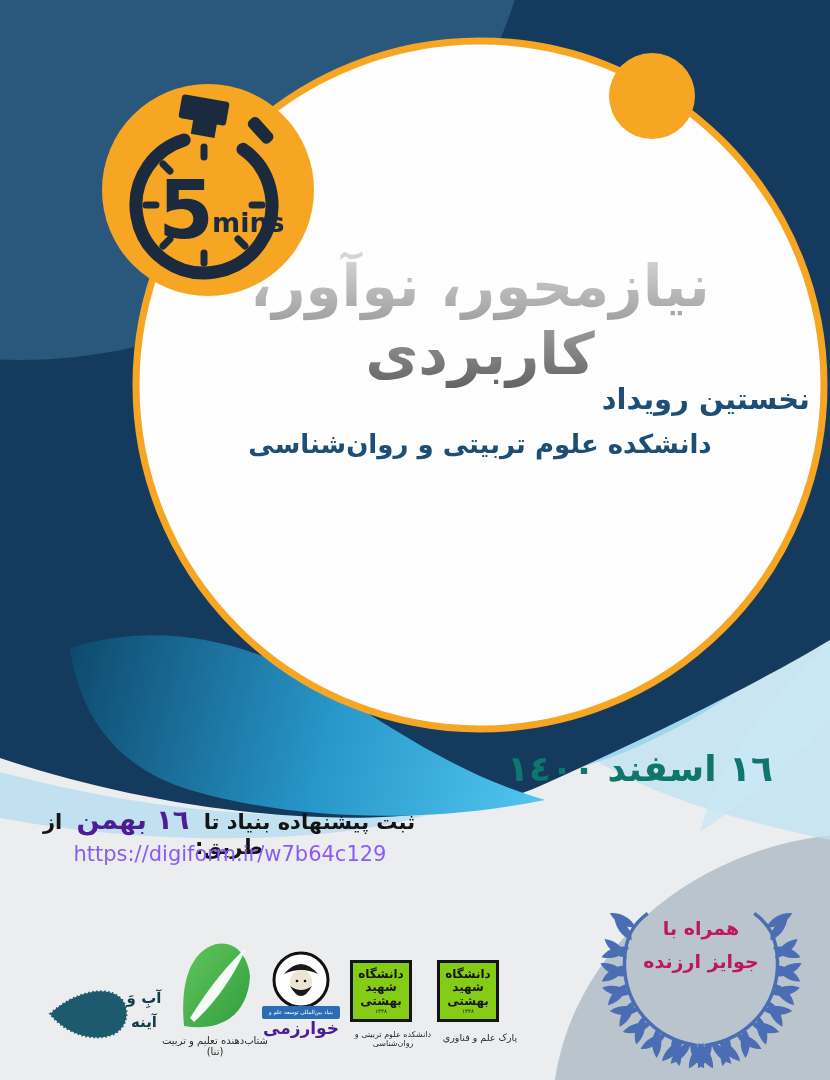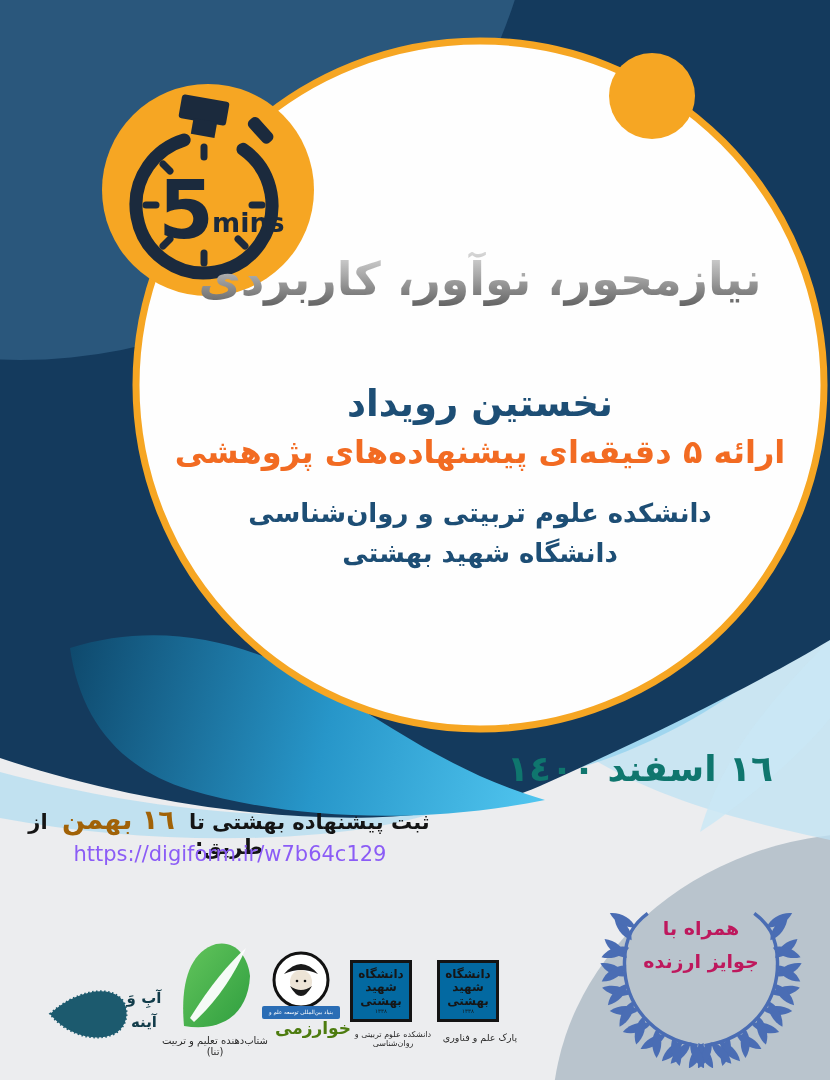--- a/index.html
+++ b/index.html
@@ -5,54 +5,54 @@
   html,body{margin:0;padding:0;background:#ccc;}
   .poster{
     position:relative;width:830px;height:1080px;overflow:hidden;
     font-family:"DejaVu Sans",sans-serif;background:#ECEDEF;
   }
   .bg-svg{position:absolute;left:0;top:0;width:830px;height:1080px;}
   .abs{position:absolute;}
   
   .slogan{
     left:140px;top:252px;width:680px;text-align:center;
-    font-size:46px;font-weight:bold;direction:rtl;color:#8c8c8c;letter-spacing:1px;
+    font-size:58px;font-weight:bold;direction:rtl;color:#8c8c8c;letter-spacing:1px;
   }
   @supports (-webkit-background-clip:text){
     .slogan{
       background:linear-gradient(180deg,#d8d8d8 0%,#a7a7a7 45%,#636363 100%);
       -webkit-background-clip:text;background-clip:text;color:transparent;
     }
   }
   .center-block{left:150px;top:382px;width:660px;text-align:center;direction:rtl;}
-  .ev1{font-size:37px;font-weight:bold;color:#1D4E75;margin-bottom:8px;}
+  .ev1{font-size:29px;font-weight:bold;color:#1D4E75;margin-bottom:8px;text-align:right;}
   .ev2{font-size:32px;font-weight:bold;color:#F26B22;margin-bottom:22px;}
   .org1,.org2{font-size:26px;font-weight:bold;color:#1D4E75;line-height:1.55;}
   
   .date{left:460px;top:748px;width:360px;text-align:center;direction:rtl;
         font-size:36px;font-weight:bold;color:#0f766e;letter-spacing:2px;}
   .reg{left:14px;top:804px;width:430px;text-align:center;direction:rtl;
        font-size:21px;font-weight:bold;color:#141414;}
-  .reg .deadline{color:#a16207;font-size:27px;margin:0 7px;}
+  .reg .deadline{color:#4c1d95;font-size:27px;margin:0 7px;}
   .url{left:30px;top:842px;width:400px;text-align:center;
        font-size:21px;color:#8b5cf6;}
   
   .wreath{left:583px;top:872px;width:236px;height:196px;}
   .prizes{left:628px;top:912px;width:146px;text-align:center;direction:rtl;
           font-size:19px;font-weight:bold;color:#be185d;line-height:1.75;}
   
   .logo-cap{direction:rtl;text-align:center;color:#2a2a2a;}
   .aab-text{left:124px;top:986px;width:40px;text-align:center;direction:rtl;
             font-size:15px;font-weight:bold;color:#123c4a;line-height:1.6;}
   .tana-cap{left:156px;top:1035px;width:118px;font-size:10px;}
   .kh-banner{left:262px;top:1006px;width:78px;height:13px;background:#2A6DB5;color:#fff;
              font-size:5.5px;line-height:13px;text-align:center;direction:rtl;border-radius:2px;overflow:hidden;}
   .kh-name{left:258px;top:1018px;width:86px;text-align:center;direction:rtl;
-           font-size:17px;font-weight:900;color:#4d7c0f;margin-left:12px;}
-  .seal{width:56px;height:56px;border:3px solid #141414;background:#0369a1;
+           font-size:17px;font-weight:900;color:#4c1d95;}
+  .seal{width:56px;height:56px;border:3px solid #141414;background:#84cc16;
         display:flex;flex-direction:column;align-items:center;justify-content:center;}
   .seal .w{font-size:12px;font-weight:bold;color:#161616;line-height:1.12;direction:rtl;}
   .seal .y{font-size:5.5px;color:#161616;}
   .seal-fac{left:350px;top:960px;}
   .seal-park{left:437px;top:960px;}
   .fac-cap{left:342px;top:1030px;width:102px;font-size:8px;}
   .park-cap{left:441px;top:1032px;width:78px;font-size:9.5px;}
 </style>
 </head>
 <body>
@@ -126,29 +126,27 @@
       <path d="M290,986 Q301,1006 312,986 Q301,994 290,986 Z" fill="#1a1a1a"></path>
       <circle cx="297" cy="981" r="1.3" fill="#111"></circle>
         <circle cx="305" cy="981" r="1.3" fill="#111"></circle>
     </g>
   </svg>
 
   <div class="abs slogan">نیازمحور، نوآور، کاربردی</div>
 
   <div class="abs center-block">
     <div class="ev1">نخستین رویداد</div>
-    <div class="ev2">ارائه ۵ دقیقه‌ای پیشنهاده‌های پژوهشی</div>
     <div class="org1">دانشکده علوم تربیتی و روان‌شناسی</div>
-    <div class="org2">دانشگاه شهید بهشتی</div>
   </div>
 
   <div class="abs date">١٦ اسفند ١٤٠٠</div>
 
   <div class="abs reg">
-    <span>ثبت پیشنهاده بهشتی تا</span>
+    <span>ثبت پیشنهاده بنیاد تا</span>
     <span class="deadline">١٦ بهمن</span>
     <span>از طریق:</span>
   </div>
   <div class="abs url">https://digiform.ir/w7b64c129</div>
 
   <svg class="abs wreath" viewBox="-120 -112 240 228">
     <defs>
         <path id="lf" d="M0,0 C7,-9 7,-24 0,-34 C-7,-24 -7,-9 0,0 Z"></path>
       </defs>
     <g id="wrR" fill="#4A6DB4" stroke="none">

